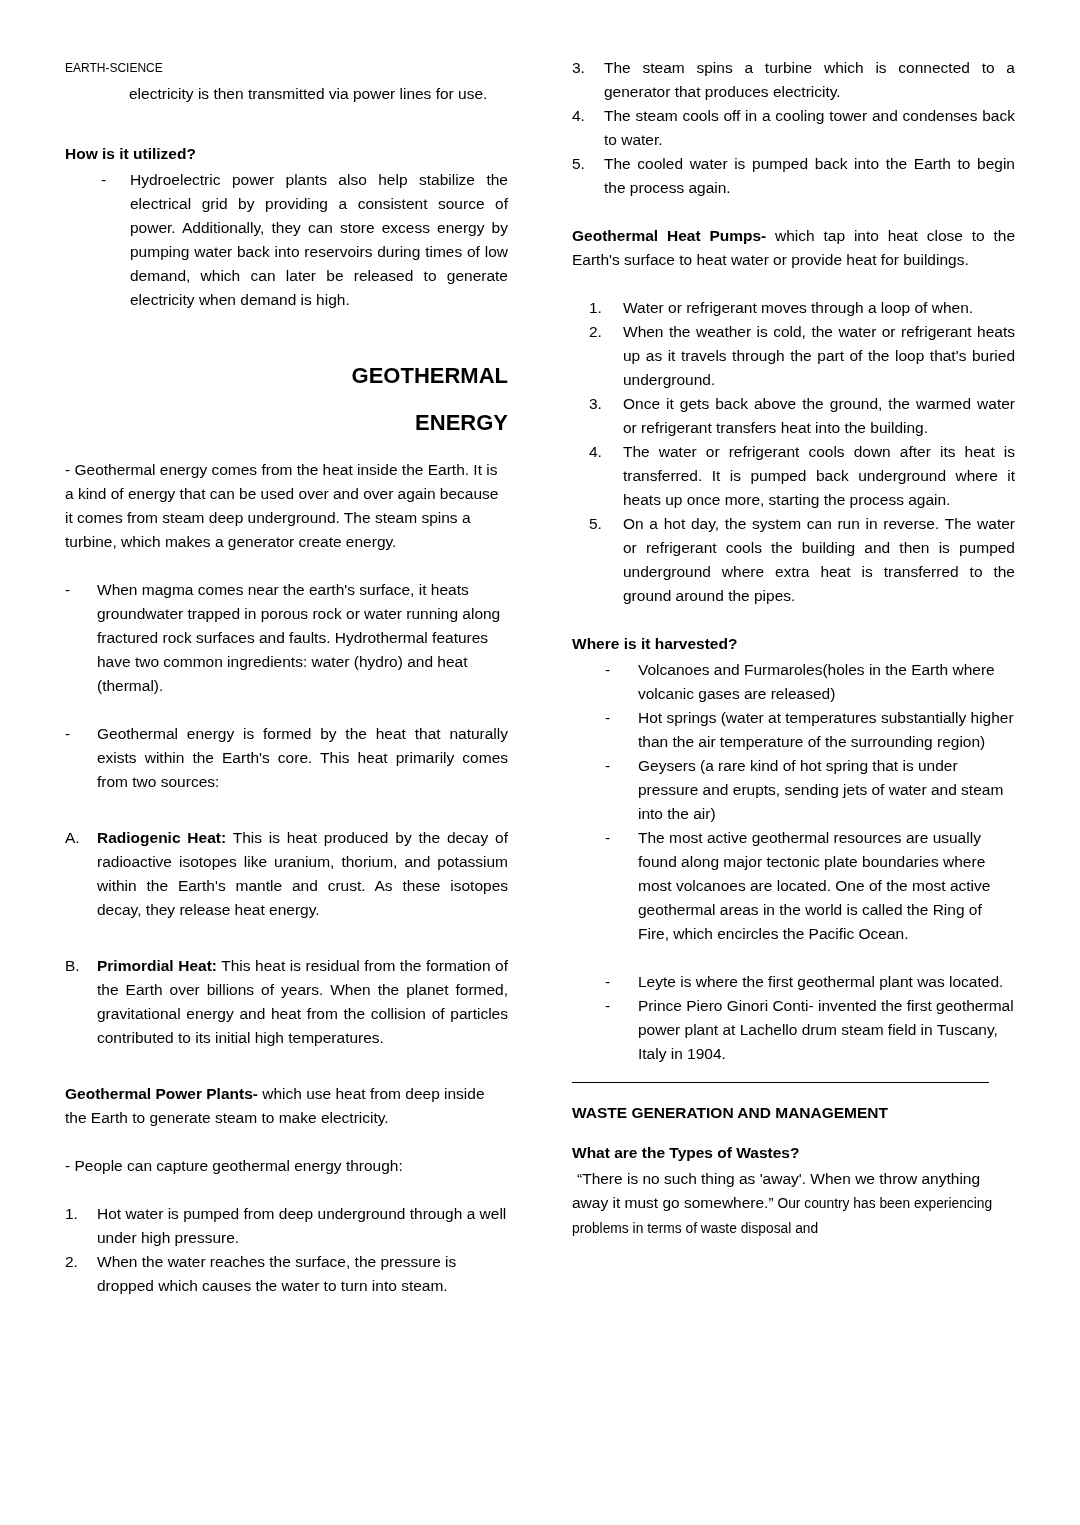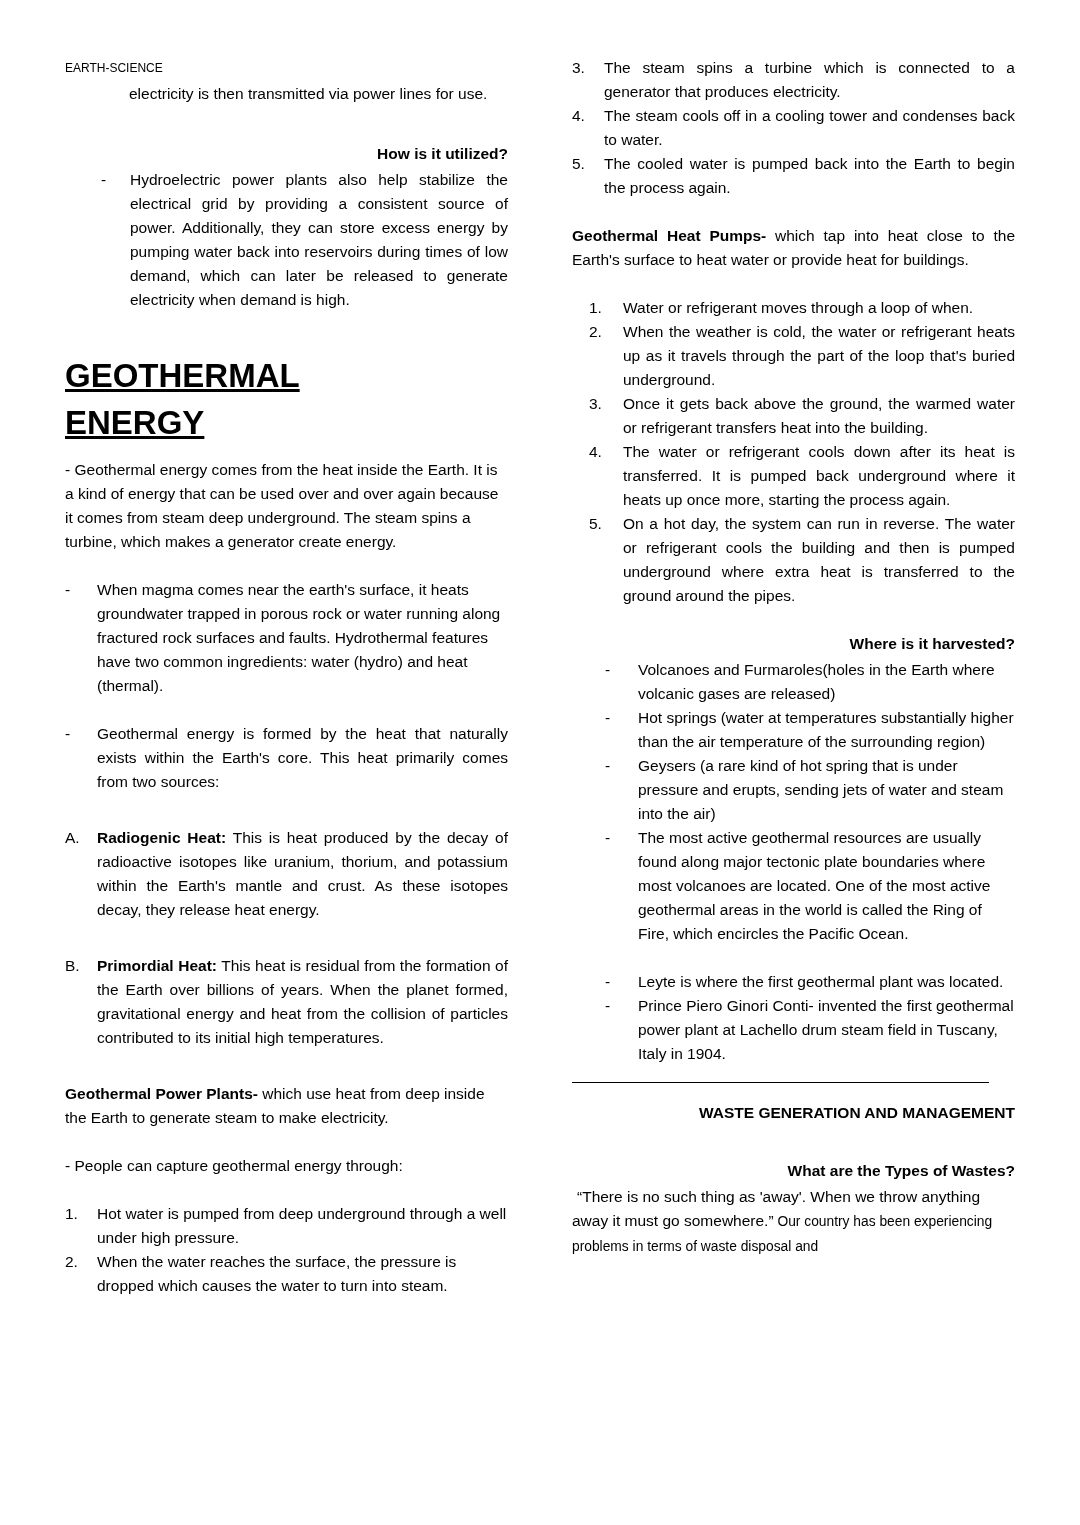--- a/index.html
+++ b/index.html
@@ -12,24 +12,24 @@
     font-family: "Liberation Sans", "DejaVu Sans", sans-serif;
     font-size: 15.5px;
     line-height: 24px;
     overflow: hidden;
   }
   .page { padding: 56px 67px 0 65px; height: 100%; }
   .col-wrap { display: flex; gap: 64px; }
   .col { width: 443px; flex: 0 0 443px; }
   p, h3, div { margin: 0; }
   .just { text-align: justify; }
-  .h { font-weight: 700; font-size: 15.5px; margin: 0 0 2px 0; text-align: right; }
+  .h { font-weight: 700; font-size: 15.5px; margin: 0 0 2px 0; }
   .header { font-size: 12px; margin-bottom: 2px; }
   .cont { margin-left: 64px; margin-bottom: 36px; }
-  .title { font-weight: 700; font-size: 33px; line-height: 47px; text-align: left; margin: 6px 0 12px 0; text-decoration: underline; }
+  .title { font-weight: 700; font-size: 22px; line-height: 47px; text-align: right; margin: 6px 0 12px 0; }
   .li { display: flex; }
   .marker { flex: 0 0 32px; }
   .itext { flex: 1 1 auto; }
   .li-b { margin-left: 36px; } .li-b > .marker { flex-basis: 29px; }
   .li-c { margin-left: 17px; } .li-c > .marker { flex-basis: 34px; }
   .li-d { margin-left: 33px; } .li-d > .marker { flex-basis: 33px; }
   .mb24 { margin-bottom: 24px; }
   .mb32 { margin-bottom: 32px; }
   .mb40 { margin-bottom: 40px; }
   .divider { border: none; border-top: 1.6px solid #000; width: 417px; margin: 16px 0 18px 0; }
@@ -155,20 +155,20 @@
         <span class="marker">-</span>
         <span class="itext">Leyte is where the first geothermal plant was located.</span>
       </div>
       <div class="li li-d">
         <span class="marker">-</span>
         <span class="itext">Prince Piero Ginori Conti- invented the first geothermal power plant at Lachello drum steam field in Tuscany, Italy in 1904.</span>
       </div>
 
       <hr class="divider">
 
-      <h3 class="h" style="margin-bottom:34px;">WASTE GENERATION AND MANAGEMENT</h3>
+      <h3 class="h" style="margin-bottom:16px;">WASTE GENERATION AND MANAGEMENT</h3>
 
       <h3 class="h">What are the Types of Wastes?</h3>
       <p class="quote-p"><span>“There is no such thing as 'away'. When we throw anything away it must go somewhere.”</span><span class="small"> Our country has been experiencing problems in terms of waste disposal and</span></p>
 
     </div>
   </div>
 </div>
 
 </body></html>

